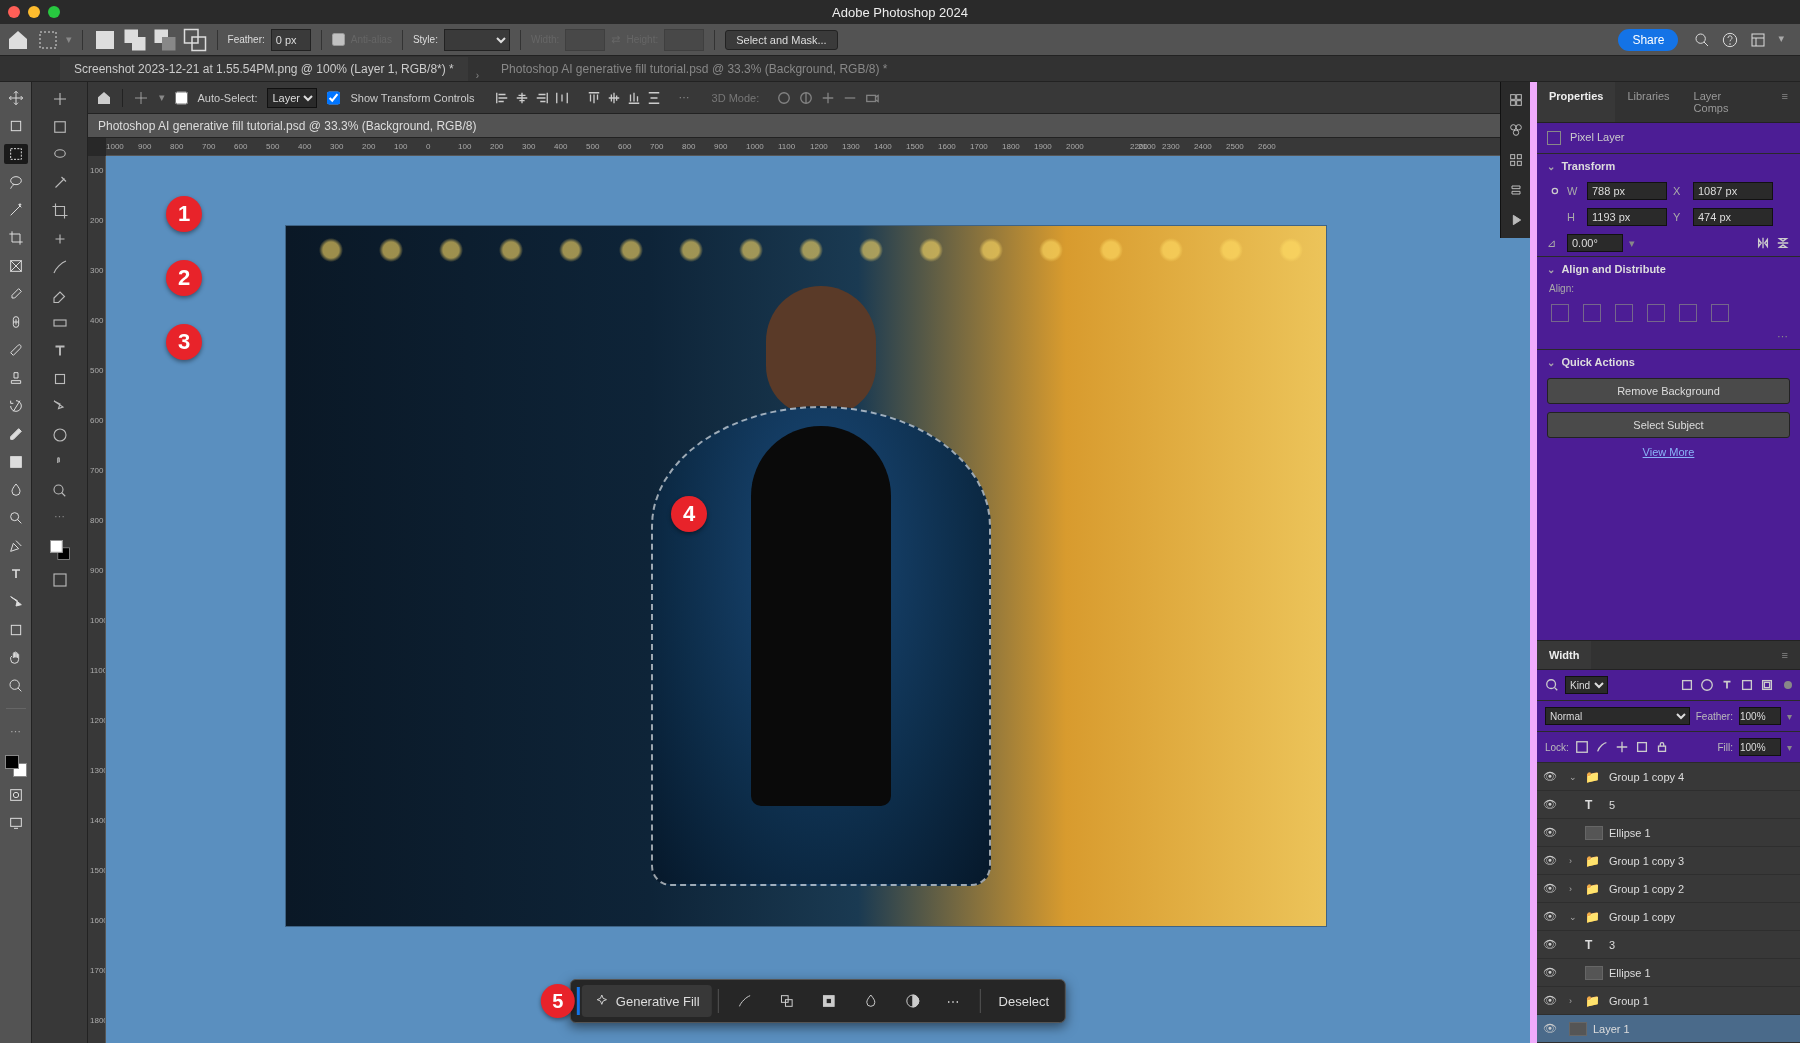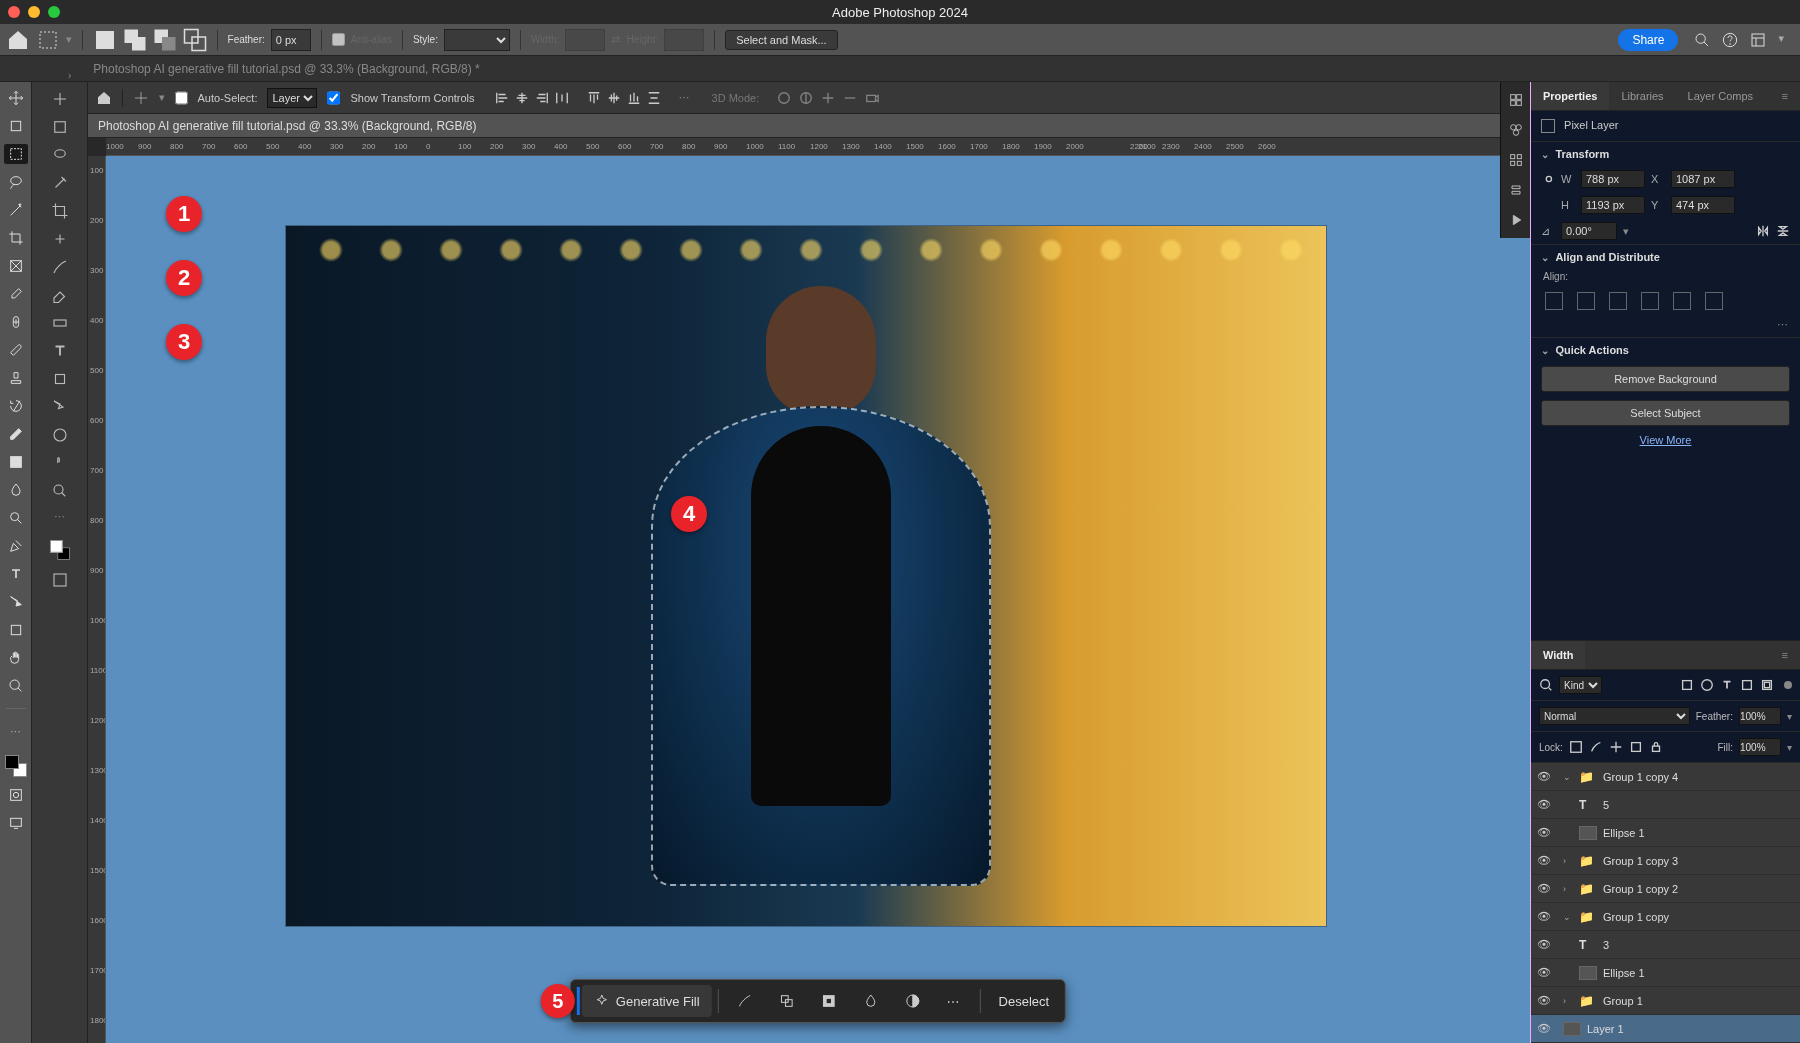--- a/index.html
+++ b/index.html
@@ -73,34 +73,34 @@
 
   .badge{width:36px;height:36px;background:#e8232a;border-radius:50%;color:#fff;font-size:22px;font-weight:600;display:flex;align-items:center;justify-content:center;position:absolute;box-shadow:0 2px 4px rgba(0,0,0,.4)}
 
   .ctx-toolbar{position:absolute;left:50%;transform:translateX(-50%);bottom:20px;background:#262626;border:1px solid #555;border-radius:6px;display:flex;align-items:center;padding:4px;gap:2px;box-shadow:0 4px 12px rgba(0,0,0,.5)}
   .ctx-toolbar .cbtn{padding:8px 12px;color:#ddd;font-size:13px;display:flex;align-items:center;gap:6px;border-radius:4px}
   .ctx-toolbar .cbtn.gf{background:#383838}
   .ctx-toolbar .cbtn svg{width:16px;height:16px;stroke:#ccc;fill:none;stroke-width:1.5}
   .ctx-toolbar .vsep{width:1px;height:24px;background:#555;margin:0 4px}
 
   
-  .right-col{width:270px;display:flex;flex-direction:column;background:#0f172a;border-left:1px solid #f0abfc}
+  .right-col{width:270px;display:flex;flex-direction:column;background:#4c1d95;border-left:7px solid #f0abfc}
   .icon-strip{position:absolute;right:270px;top:82px;width:30px;background:#2a2a2a;display:flex;flex-direction:column;align-items:center;gap:14px;padding:10px 0;border-left:1px solid #111}
   .icon-strip svg{width:16px;height:16px;stroke:#bbb;fill:none;stroke-width:1.5}
 
   .panel-tabs{display:flex;background:#323232;border-bottom:1px solid #222}
   .panel-tabs .pt{padding:8px 12px;font-size:11px;color:#999}
   .panel-tabs .pt.active{color:#eee;background:#383838;font-weight:600}
 
   .panel-body{padding:8px 10px;font-size:11px;color:#ccc}
   .section-h{display:flex;align-items:center;gap:6px;padding:6px 10px;border-top:1px solid #2a2a2a;font-weight:600;font-size:11px;color:#ddd}
   .section-h::before{content:"⌄";font-size:10px;color:#aaa}
   .prop-row{display:flex;align-items:center;gap:6px;padding:4px 10px}
   .prop-row label{width:14px;color:#aaa}
-  .prop-row input{width:64px;background:#2a2a2a;border:1px solid #111;color:#ddd;font-size:11px;padding:2px 4px}
+  .prop-row input{width:80px;background:#2a2a2a;border:1px solid #111;color:#ddd;font-size:11px;padding:2px 4px}
   .align-row{display:flex;gap:14px;padding:8px 14px}
   .align-row .ai{width:18px;height:18px;border:1px solid #888;opacity:.7}
   .qa-btn{display:block;background:#4a4a4a;border:1px solid #222;color:#ddd;padding:6px;margin:4px 10px;text-align:center;border-radius:3px;font-size:11px}
   .qa-link{display:block;text-align:center;color:#8ab4f8;font-size:11px;padding:4px;text-decoration:underline}
 
   .layers-panel{flex:1;display:flex;flex-direction:column;border-top:1px solid #222}
   .layer-ctrl{display:flex;align-items:center;gap:6px;padding:6px 8px;border-bottom:1px solid #2a2a2a;font-size:10px;color:#bbb}
   .layer-ctrl select,.layer-ctrl input{background:#2a2a2a;border:1px solid #111;color:#ddd;font-size:10px;height:18px}
   .layer-ctrl .sp{flex:1}
   .layer-list{flex:1;overflow:auto;background:#383838}
@@ -194,20 +194,21 @@
       </svg>
     <svg viewBox="0 0 24 24">
         <rect x="3" y="3" width="18" height="18"></rect>
         <path d="M3 9h18M9 9v12"></path>
       </svg>
     <span style="color:#aaa">▾</span>
   </div>
 </div>
 
 <div class="tab-bar">
+  <div class="doc-tab">Screenshot 2023-12-21 at 1.55.54PM.png @ 100% (Layer 1, RGB/8*) *</div>
   <span class="chev">›</span>
   <div class="doc-tab inactive">Photoshop AI generative fill tutorial.psd @ 33.3% (Background, RGB/8) *</div>
 </div>
 
 <div class="main-row">
 
   <div class="toolbox">
     <div class="tool">
         <svg viewBox="0 0 24 24">
           <path d="M12 2v20M2 12h20M12 2l-3 3M12 2l3 3M12 22l-3-3M12 22l3-3M2 12l3-3M2 12l3 3M22 12l-3-3M22 12l-3 3"></path>

